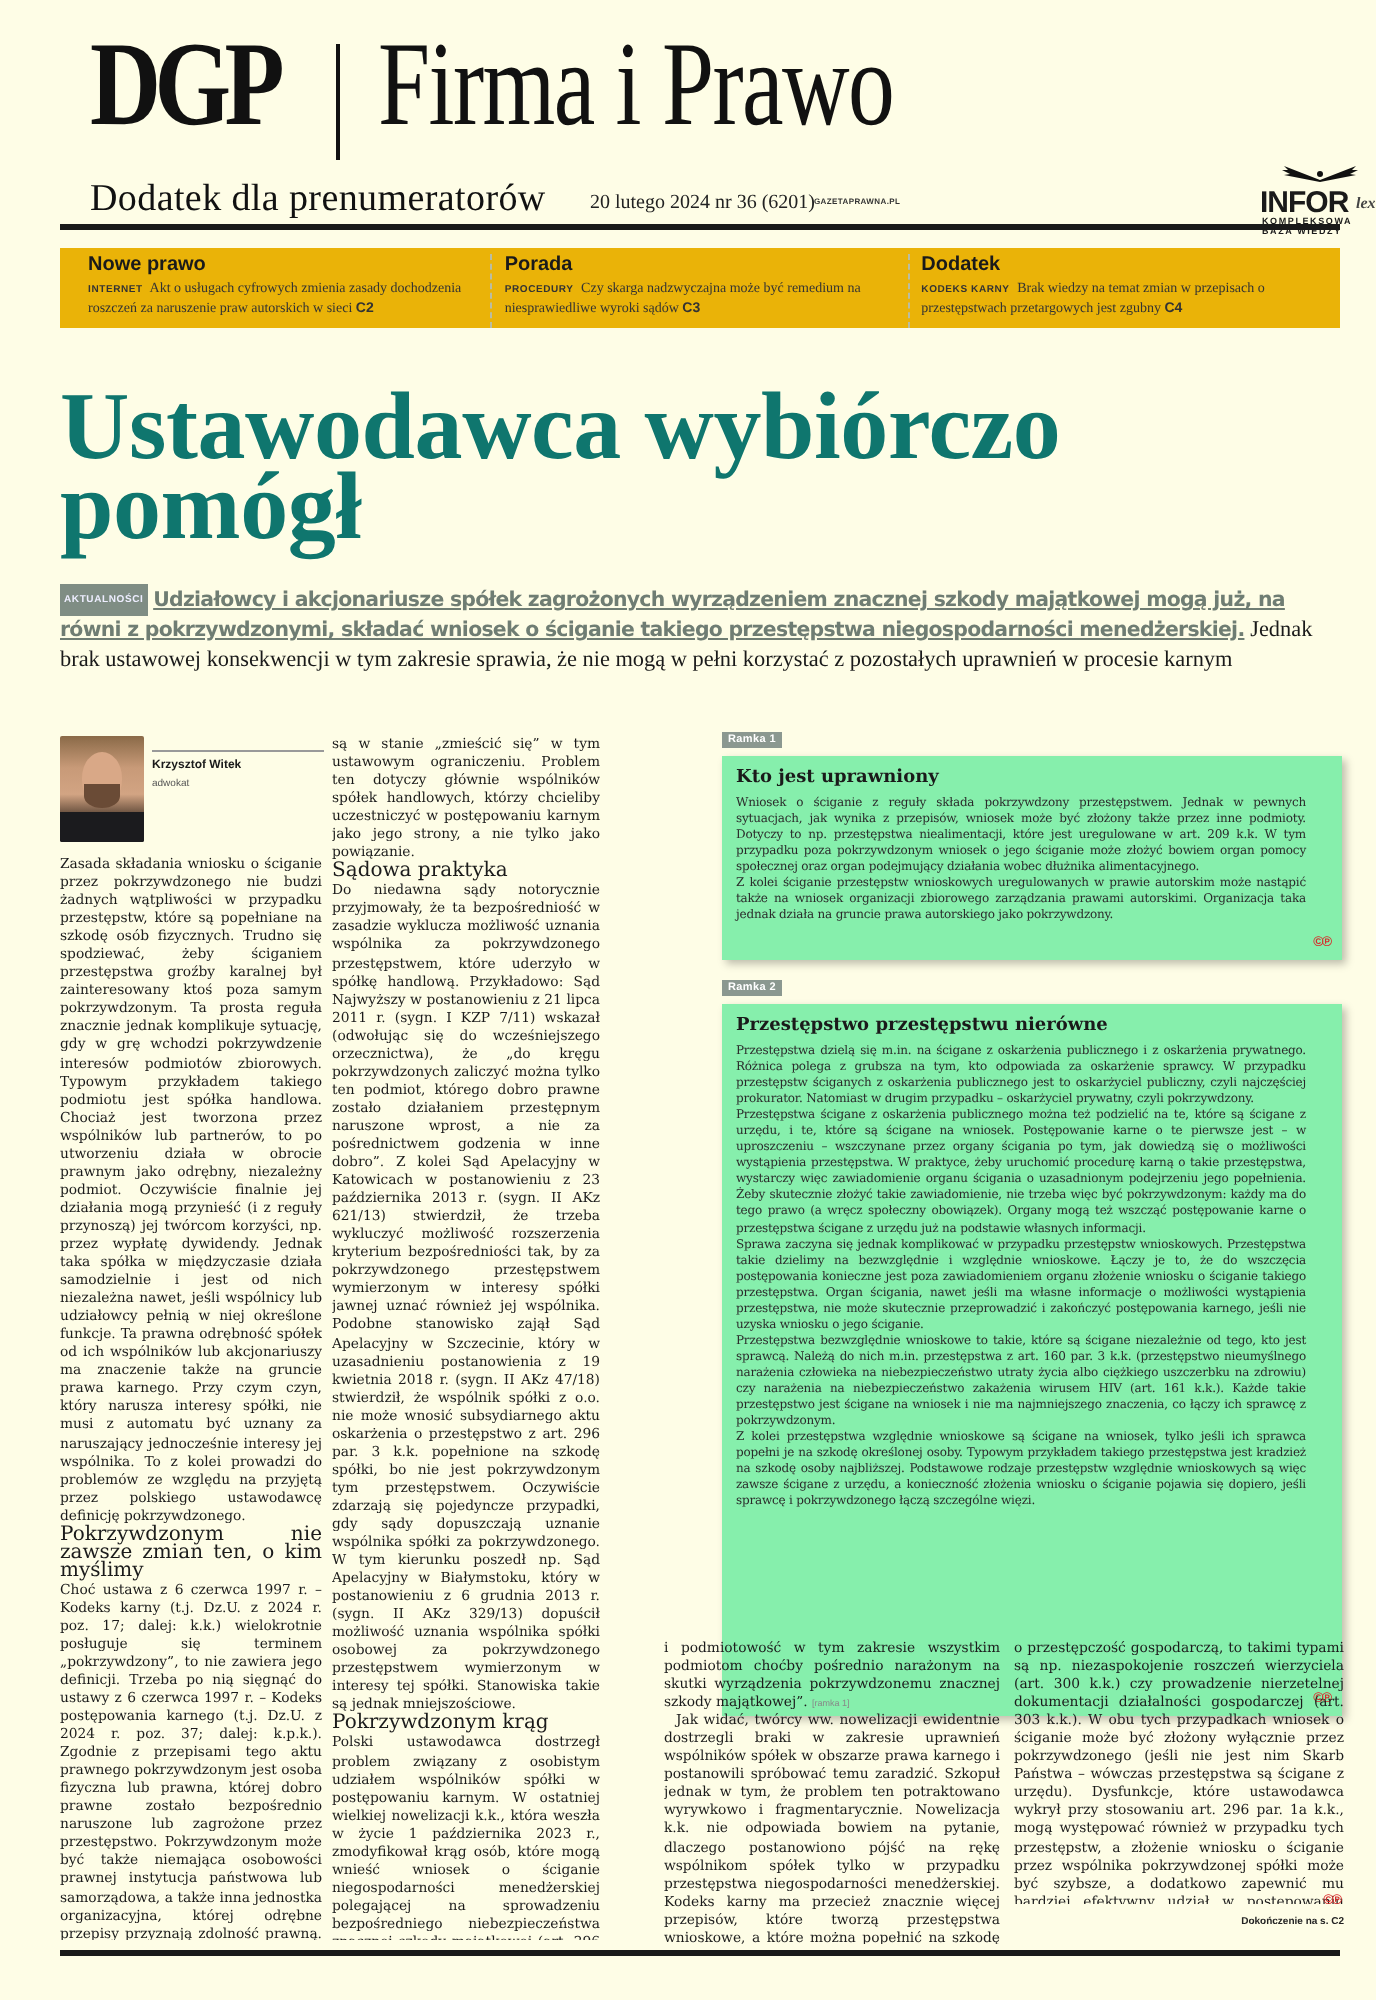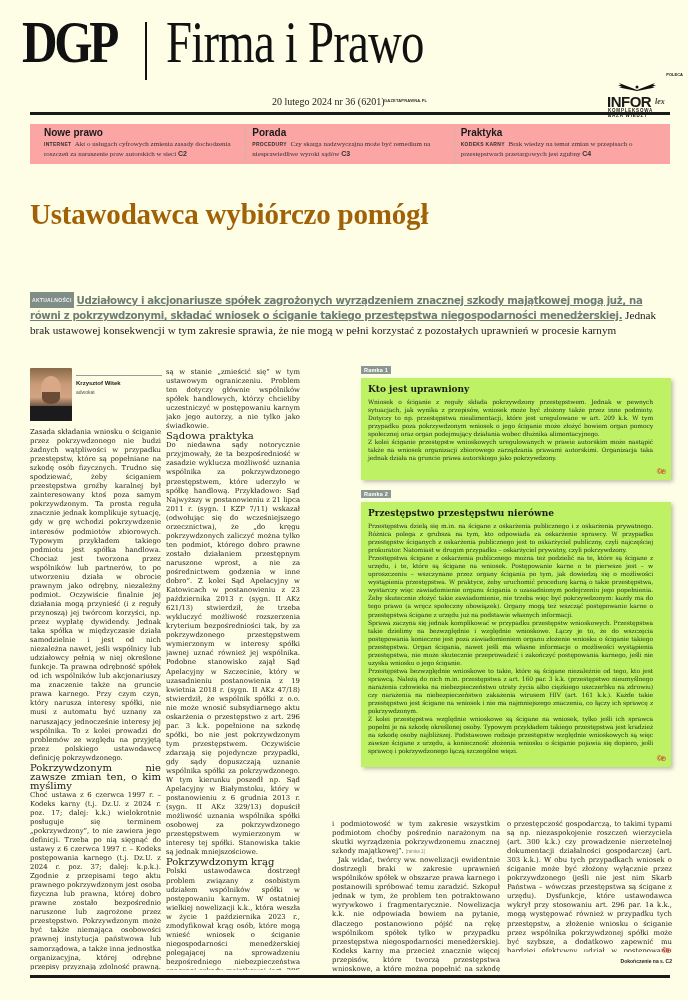--- a/index.html
+++ b/index.html
@@ -1,45 +1,45 @@
 <!DOCTYPE html>
 <html><head>
 <meta charset="utf-8">
 <style>
   * { box-sizing: border-box; margin: 0; padding: 0; }
   html, body { width: 688px; height: 1000px; overflow: hidden; }
   body { background: #fefde6; font-family: "DejaVu Serif", serif; color: #1a1a1a; position: relative; }
 
   
-  .masthead { position: absolute; left: 22px; top: 10px; width: 640px; height: 100px; }
+  .masthead { position: absolute; left: 45px; top: 10px; width: 640px; height: 100px; }
   .mast-dgp { position: absolute; left: 0; top: 2px; font-family: "Liberation Serif", serif; font-weight: bold; font-size: 60px; letter-spacing: -4px; transform: scaleX(0.82); transform-origin: left top; line-height: 1; color: #111; }
   .mast-sep { position: absolute; left: 123px; top: 12px; width: 2px; height: 58px; background: #111; }
   .mast-title { position: absolute; left: 144px; top: 2px; font-family: "Liberation Serif", serif; font-size: 60px; line-height: 1; letter-spacing: -1px; transform: scaleX(0.78); transform-origin: left top; color: #111; white-space: nowrap; }
   .mast-sub { position: absolute; left: 0; top: 79px; font-family: "Liberation Serif", serif; font-size: 19px; letter-spacing: 0.2px; color: #111; white-space: nowrap; }
   .mast-date { position: absolute; left: 250px; top: 86px; font-family: "Liberation Serif", serif; font-size: 10px; color: #222; white-space: nowrap; }
   .mast-site { position: absolute; left: 362px; top: 88px; font-family: "Liberation Sans", sans-serif; font-size: 4px; font-weight: bold; color: #333; letter-spacing: 0.2px; }
   .infor { position: absolute; left: 581px; top: 62px; width: 80px; height: 44px; }
   .infor .poleca { position: absolute; right: 0; top: 0; font-family: "Liberation Sans", sans-serif; font-weight: bold; font-size: 4px; }
   .infor .wings { position: absolute; left: 14px; top: 9px; width: 40px; height: 10px; }
   .infor .brand { position: absolute; left: 4px; top: 21px; font-family: "Liberation Sans", sans-serif; font-weight: bold; font-size: 15px; letter-spacing: -0.5px; }
   .infor .brand-sub { position: absolute; left: 52px; top: 25px; font-family: "Liberation Serif", serif; font-style: italic; font-size: 8px; color: #444; font-weight: bold; }
   .infor .tag { position: absolute; left: 5px; top: 36px; font-family: "Liberation Sans", sans-serif; font-weight: bold; font-size: 4.5px; letter-spacing: 0.8px; line-height: 1.15; }
   .mast-rule { position: absolute; left: 30px; top: 112px; width: 640px; height: 3px; background: #1a1a1a; }
 
   
-  .teasers { position: absolute; left: 30px; top: 124px; width: 640px; height: 40px; background: #fca5a5; display: flex; padding: 3px 8px 0 8px; }
+  .teasers { position: absolute; left: 30px; top: 124px; width: 640px; height: 40px; background: #eab308; display: flex; padding: 3px 8px 0 8px; }
   .teaser { flex: 1; padding: 0 6px; position: relative; }
   .teaser + .teaser { border-left: 1px dashed #b9bda3; }
   .teaser-title { font-family: "Liberation Sans", sans-serif; font-weight: bold; font-size: 10px; margin-bottom: 2px; }
   .teaser-text { font-family: "Liberation Serif", serif; font-size: 7px; line-height: 9px; color: #333; }
   .teaser-kicker { font-family: "Liberation Sans", sans-serif; font-weight: bold; font-size: 5px; letter-spacing: 0.3px; margin-right: 2px; }
   .teaser-page { font-family: "Liberation Sans", sans-serif; font-weight: bold; font-size: 7px; }
 
   
-  .headline { position: absolute; left: 30px; top: 194px; width: 650px; font-family: "Liberation Serif", serif; font-size: 29px; line-height: 40px; letter-spacing: -0.2px; color: #a16207; }
+  .headline { position: absolute; left: 30px; top: 194px; width: 650px; font-family: "Liberation Serif", serif; font-size: 48px; line-height: 40px; letter-spacing: -0.2px; color: #0f766e; }
   .lead { position: absolute; left: 30px; top: 292px; width: 645px; font-family: "DejaVu Sans", sans-serif; font-size: 10.2px; line-height: 14px; letter-spacing: -0.35px; }
   .lead .badge { display: inline-block; background: #7f8d84; color: #eef; font-family: "Liberation Sans", sans-serif; font-weight: bold; font-size: 5px; padding: 1px 2px; letter-spacing: 0.3px; vertical-align: 2px; }
   .lead .lead-hl { color: #6f7d73; font-weight: bold; text-decoration: underline; }
   .lead .lead-rest { font-family: "Liberation Serif", serif; font-size: 11.2px; color: #1a1a1a; letter-spacing: 0; }
 
   
   .author { position: absolute; left: 30px; top: 368px; width: 132px; height: 54px; }
   .author .photo { position: absolute; left: 0; top: 0; width: 42px; height: 53px; background: linear-gradient(180deg,#8a6a48 0%,#c89a78 30%,#d2a483 55%,#4d3a2c 78%,#1d1a1a 100%); border-radius: 1px; overflow: hidden; }
   .author .photo .face { position: absolute; left: 11px; top: 8px; width: 20px; height: 26px; border-radius: 50% 50% 45% 45%; background: #d9a887; }
   .author .photo .beard { position: absolute; left: 12px; top: 24px; width: 18px; height: 12px; border-radius: 0 0 50% 50%; background: #6a4b36; }
@@ -52,40 +52,41 @@
   .col p { text-indent: 0; }
   .col .sub { font-weight: normal; font-size: 10px; margin-top: 0; margin-bottom: 1px; line-height: 9px; }
   .col1 { left: 30px; top: 428px; width: 131px; height: 542px; }
   .col2 { left: 166px; top: 368px; width: 134px; height: 602px; }
   .col3 { left: 332px; top: 820px; width: 168px; height: 152px; }
   .col4 { left: 507px; top: 820px; width: 165px; height: 132px; }
   .col .quote-mark { font-family: "Liberation Sans", sans-serif; font-size: 4.5px; color: #888; }
 
   
   .box-tab { position: absolute; font-family: "Liberation Sans", sans-serif; font-weight: bold; font-size: 5.5px; color: #fff; background: #8b9890; padding: 1px 3px; letter-spacing: 0.2px; }
-  .box { position: absolute; background: #bef264; box-shadow: 2px 2px 4px rgba(0,0,0,0.25); padding: 6px 18px 4px 7px; }
+  .box { position: absolute; background: #86efac; box-shadow: 2px 2px 4px rgba(0,0,0,0.25); padding: 6px 18px 4px 7px; }
   .box-title { font-family: "DejaVu Serif", serif; font-weight: bold; font-size: 9px; margin-bottom: 4px; }
   .box-text { font-family: "DejaVu Serif", serif; font-size: 6px; line-height: 8.05px; color: #2a2a2a; text-align: justify; letter-spacing: -0.1px; }
   .box1 { left: 361px; top: 378px; width: 310px; height: 102px; }
-  .box2 { left: 361px; top: 502px; width: 310px; height: 265px; }
+  .box2 { left: 361px; top: 502px; width: 310px; height: 356px; }
   .tab1 { left: 361px; top: 366px; }
   .tab2 { left: 361px; top: 490px; }
   .cc { position: absolute; right: 6px; bottom: 5px; font-family: "Liberation Sans", sans-serif; font-size: 7px; color: #d82a2a; font-weight: bold; letter-spacing: -1px; }
 
   .endnote { position: absolute; right: 16px; top: 958px; font-family: "Liberation Sans", sans-serif; font-weight: bold; font-size: 5px; color: #222; }
   .endcc { position: absolute; right: 18px; top: 947px; font-family: "Liberation Sans", sans-serif; font-size: 7px; color: #d82a2a; font-weight: bold; letter-spacing: -1px; }
   .bottom-rule { position: absolute; left: 30px; top: 975px; width: 640px; height: 3px; background: #1a1a1a; }
 </style>
 </head>
 <body>
 
 <div class="masthead">
   <div class="mast-dgp">DGP</div>
   <div class="mast-sep"></div>
   <div class="mast-title">Firma i Prawo</div>
+  <div class="mast-sub">Dodatek dla prenumeratorów</div>
   <div class="mast-date">20 lutego 2024 nr 36 (6201)</div>
   <div class="mast-site">GAZETAPRAWNA.PL</div>
   <div class="infor">
     <div class="poleca">POLECA</div>
     <svg class="wings" viewBox="0 0 40 10">
       <path d="M20 9 L2 2 L4 4 L1 4 L5 6 L2 6.5 L20 10 Z" fill="#111"></path>
       <path d="M20 9 L38 2 L36 4 L39 4 L35 6 L38 6.5 L20 10 Z" fill="#111"></path>
       <circle cx="20" cy="6" r="1.5" fill="#111"></circle>
     </svg>
     <div class="brand">INFOR</div>
@@ -109,21 +110,21 @@
   </div>
   <div class="teaser">
     <div class="teaser-title">Porada</div>
     <div class="teaser-text">
       <span class="teaser-kicker">PROCEDURY</span>
       <span>Czy skarga nadzwyczajna może być remedium na niesprawiedliwe wyroki sądów</span>
       <span class="teaser-page">C3</span>
     </div>
   </div>
   <div class="teaser">
-    <div class="teaser-title">Praktyka</div>
+    <div class="teaser-title">Dodatek</div>
     <div class="teaser-text">
       <span class="teaser-kicker">KODEKS KARNY</span>
       <span>Brak wiedzy na temat zmian w przepisach o przestępstwach przetargowych jest zgubny</span>
       <span class="teaser-page">C4</span>
     </div>
   </div>
 </div>
 
 <h1 class="headline">
   <div>Ustawodawca wybiórczo pomógł</div>
@@ -146,21 +147,21 @@
   <div class="role">adwokat</div>
 </div>
 
 <div class="col col1">
   <p>Zasada składania wniosku o ściganie przez pokrzywdzonego nie budzi żadnych wątpliwości w przypadku przestępstw, które są popełniane na szkodę osób fizycznych. Trudno się spodziewać, żeby ściganiem przestępstwa groźby karalnej był zainteresowany ktoś poza samym pokrzywdzonym. Ta prosta reguła znacznie jednak komplikuje sytuację, gdy w grę wchodzi pokrzywdzenie interesów podmiotów zbiorowych. Typowym przykładem takiego podmiotu jest spółka handlowa. Chociaż jest tworzona przez wspólników lub partnerów, to po utworzeniu działa w obrocie prawnym jako odrębny, niezależny podmiot. Oczywiście finalnie jej działania mogą przynieść (i z reguły przynoszą) jej twórcom korzyści, np. przez wypłatę dywidendy. Jednak taka spółka w międzyczasie działa samodzielnie i jest od nich niezależna nawet, jeśli wspólnicy lub udziałowcy pełnią w niej określone funkcje. Ta prawna odrębność spółek od ich wspólników lub akcjonariuszy ma znaczenie także na gruncie prawa karnego. Przy czym czyn, który narusza interesy spółki, nie musi z automatu być uznany za naruszający jednocześnie interesy jej wspólnika. To z kolei prowadzi do problemów ze względu na przyjętą przez polskiego ustawodawcę definicję pokrzywdzonego.</p>
   <div class="sub">Pokrzywdzonym nie zawsze zmian ten, o kim myślimy</div>
   <p>Choć ustawa z 6 czerwca 1997 r. – Kodeks karny (t.j. Dz.U. z 2024 r. poz. 17; dalej: k.k.) wielokrotnie posługuje się terminem „pokrzywdzony”, to nie zawiera jego definicji. Trzeba po nią sięgnąć do ustawy z 6 czerwca 1997 r. – Kodeks postępowania karnego (t.j. Dz.U. z 2024 r. poz. 37; dalej: k.p.k.). Zgodnie z przepisami tego aktu prawnego pokrzywdzonym jest osoba fizyczna lub prawna, której dobro prawne zostało bezpośrednio naruszone lub zagrożone przez przestępstwo. Pokrzywdzonym może być także niemająca osobowości prawnej instytucja państwowa lub samorządowa, a także inna jednostka organizacyjna, której odrębne przepisy przyznają zdolność prawną. Dla ustalenia, kto jest pokrzywdzonym, konieczne jest więc bezpośrednie powiązanie pomiędzy dobrem prawnym tego podmiotu a jego naruszeniem lub zagrożeniem przez przestępstwo. Ta bezpośredniość oznacza, że pomiędzy czynem przestępczym a naruszeniem (lub zagrożeniem naruszeniem) dobra prawnego nie mogą występować ogniwa pośrednie. Komplikuje to sytuację osób, które co prawda odczuwają skutki przestępstwa, lecz nie</p>
 </div>
 
 <div class="col col2">
-  <p>są w stanie „zmieścić się” w tym ustawowym ograniczeniu. Problem ten dotyczy głównie wspólników spółek handlowych, którzy chcieliby uczestniczyć w postępowaniu karnym jako jego autorzy, a nie tylko jako świadkowie.</p>
+  <p>są w stanie „zmieścić się” w tym ustawowym ograniczeniu. Problem ten dotyczy głównie wspólników spółek handlowych, którzy chcieliby uczestniczyć w postępowaniu karnym jako jego strony, a nie tylko jako powiązanie.</p>
   <div class="sub">Sądowa praktyka</div>
   <p>Do niedawna sądy notorycznie przyjmowały, że ta bezpośredniość w zasadzie wyklucza możliwość uznania wspólnika za pokrzywdzonego przestępstwem, które uderzyło w spółkę handlową. Przykładowo: Sąd Najwyższy w postanowieniu z 21 lipca 2011 r. (sygn. I KZP 7/11) wskazał (odwołując się do wcześniejszego orzecznictwa), że „do kręgu pokrzywdzonych zaliczyć można tylko ten podmiot, którego dobro prawne zostało działaniem przestępnym naruszone wprost, a nie za pośrednictwem godzenia w inne dobro”. Z kolei Sąd Apelacyjny w Katowicach w postanowieniu z 23 października 2013 r. (sygn. II AKz 621/13) stwierdził, że trzeba wykluczyć możliwość rozszerzenia kryterium bezpośredniości tak, by za pokrzywdzonego przestępstwem wymierzonym w interesy spółki jawnej uznać również jej wspólnika. Podobne stanowisko zajął Sąd Apelacyjny w Szczecinie, który w uzasadnieniu postanowienia z 19 kwietnia 2018 r. (sygn. II AKz 47/18) stwierdził, że wspólnik spółki z o.o. nie może wnosić subsydiarnego aktu oskarżenia o przestępstwo z art. 296 par. 3 k.k. popełnione na szkodę spółki, bo nie jest pokrzywdzonym tym przestępstwem. Oczywiście zdarzają się pojedyncze przypadki, gdy sądy dopuszczają uznanie wspólnika spółki za pokrzywdzonego. W tym kierunku poszedł np. Sąd Apelacyjny w Białymstoku, który w postanowieniu z 6 grudnia 2013 r. (sygn. II AKz 329/13) dopuścił możliwość uznania wspólnika spółki osobowej za pokrzywdzonego przestępstwem wymierzonym w interesy tej spółki. Stanowiska takie są jednak mniejszościowe.</p>
   <div class="sub">Pokrzywdzonym krąg</div>
   <p>Polski ustawodawca dostrzegł problem związany z osobistym udziałem wspólników spółki w postępowaniu karnym. W ostatniej wielkiej nowelizacji k.k., która weszła w życie 1 października 2023 r., zmodyfikował krąg osób, które mogą wnieść wniosek o ściganie niegospodarności menedżerskiej polegającej na sprowadzeniu bezpośredniego niebezpieczeństwa znacznej szkody majątkowej (art. 296 par. 1a k.k. i art. 296 par. 4a k.k.). Zmiana polega na wskazaniu, że od 1 października 2023 r. wniosek o ściganie tego przestępstwa (jeśli pokrzywdzonym nie jest Skarb Państwa) może złożyć także m.in. wspólnik, udziałowiec lub akcjonariusz. W uzasadnieniu projektu tej ustawy autorzy stwierdzili, że „regulacja taka przyczyni się zarówno do uproszczenia postępowania w przedmiocie sformułowania przez uprawniony podmiot woli ścigania, jak i zapewni ochronę</p>
 </div>
 
 <div class="box-tab tab1">Ramka 1</div>
 <div class="box box1">
   <div class="box-title">Kto jest uprawniony</div>
   <div class="box-text">

